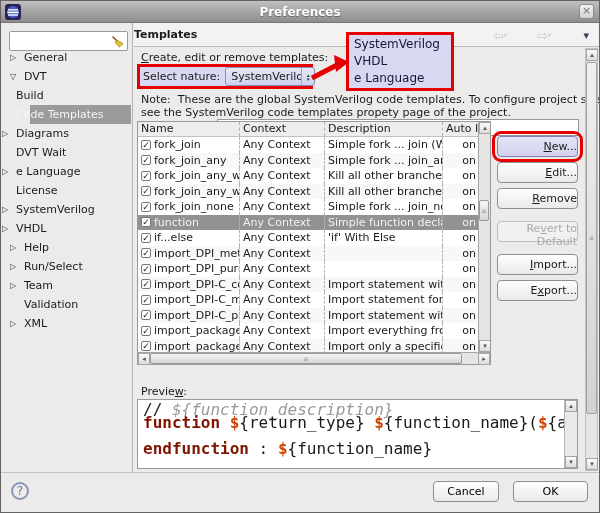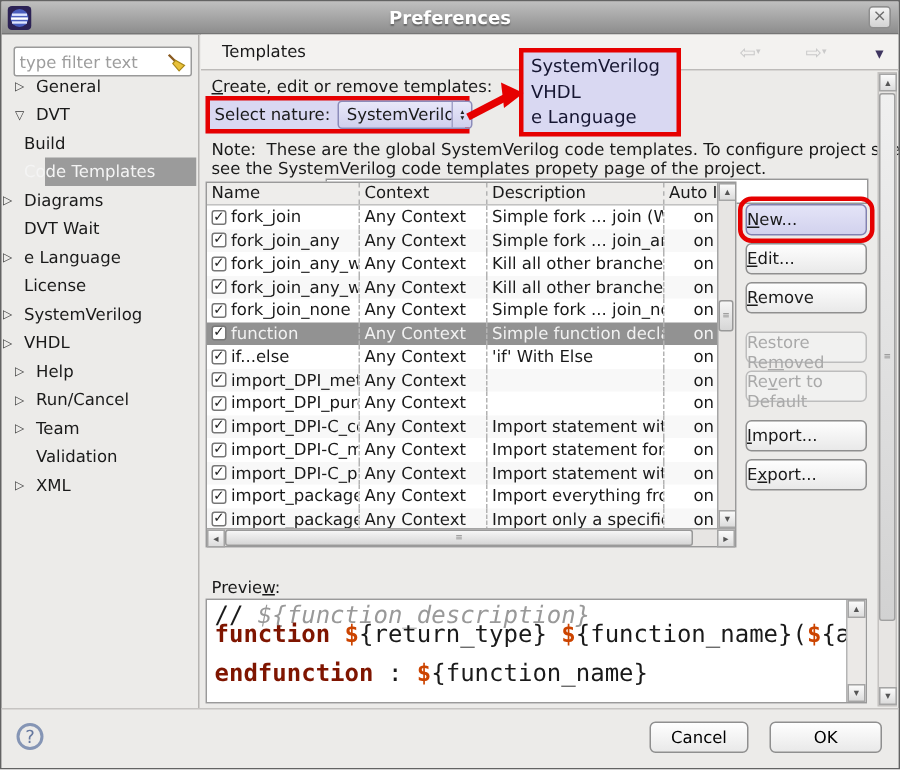--- a/index.html
+++ b/index.html
@@ -35,21 +35,21 @@
   .tree{position:absolute; left:1px; top:47px; width:129px; height:300px; overflow:hidden}
   .tree-item{height:19px; display:flex; align-items:center; cursor:default; white-space:nowrap}
   .tree-item.lvl0{padding-left:8px}
   .tree-item.lvl1{}
   .tree-item .tw{width:14px; font-size:8px; color:#3a3a3a; flex:0 0 14px}
   .tree-item.sel{background:linear-gradient(to right,transparent 28px,#9b9b9b 28px); color:#f4f4f4}
 
   
   .hdr{position:absolute; left:133px; top:22px; right:0; height:24px; background:#f3f2f0;
        border-bottom:1px solid #bdbbb9}
-  .hdr .hdr-title{position:absolute; left:14px; top:5px; font-weight:normal}
+  .hdr .hdr-title{position:absolute; left:0; top:5px; font-weight:bold}
   .nav{position:absolute; top:5px; color:#c9c9c9; font-size:13px}
   .nav .caret{font-size:6px; vertical-align:3px}
   .nav-back{right:92px} .nav-fwd{right:48px}
   .view-menu{position:absolute; right:10px; top:6px; color:#3f3660; font-size:11px}
 
   
   .lbl{position:absolute; white-space:pre}
   .create-label{left:140px; top:50px}
   .note1{left:140px; top:92px; width:436px}
   .note2{left:140px; top:105px; width:436px}
@@ -106,21 +106,21 @@
                     font-size:6px; line-height:19px; text-align:center; color:#8a8a8a}
   .t-hscroll{height:12px; flex:0 0 12px; border-top:1px solid #a5a5a5; background:#e7e5e3; display:flex}
   .t-hscroll .hthumb{width:312px; background:linear-gradient(#f6f6f6,#d6d6d6); border:1px solid #999;
                      border-radius:2px; font-size:6px; line-height:10px; text-align:center; color:#8a8a8a}
   .t-hscroll .htrack{flex:1}
 
   
   .action-col{position:absolute; left:496px; top:135px; width:81px; display:flex; flex-direction:column; gap:5px}
   .side-btn{height:21px; flex:0 0 21px; border:1px solid #8f8f8f; border-radius:4px;
             background:linear-gradient(#fefefe,#e9e9e9); font:11px "DejaVu Sans",sans-serif;
-            text-align:left; color:#1a1a1a; cursor:default}
+            text-align:right; color:#1a1a1a; cursor:default}
   .side-btn.focused{background:linear-gradient(#e4e4f7,#d2d2ee); border-color:#8181b2}
   .side-btn.annotated{outline:3px solid var(--annotation-red); outline-offset:2px}
   .side-btn.disabled{color:#a9a9a9; border-color:#bdbdbd; background:#f1f1f0}
   .action-col .spacer{height:2px; flex:0 0 2px}
 
   
   .preview-box{position:absolute; left:136px; top:398px; width:441px; height:70px; background:#fff;
                border:1px solid #9a9a9a; display:flex}
   .preview-code{flex:1; padding:3px 5px; font-family:"DejaVu Sans Mono","Liberation Mono",monospace;
                 font-size:16px; line-height:13px; overflow:hidden; white-space:pre}
@@ -161,21 +161,20 @@
       <circle cx="8" cy="8" r="6" fill="#4a5dbd"></circle>
       <rect x="3" y="5" width="10" height="1.6" fill="#dfe6ff"></rect>
       <rect x="2.4" y="7.6" width="11.2" height="1.6" fill="#ffffff"></rect>
       <rect x="3" y="10.2" width="10" height="1.6" fill="#dfe6ff"></rect>
     </svg>
     <div class="title">Preferences</div>
     <div class="close-btn">×</div>
   </div>
 
   <div class="filter-box">
-    <input placeholder="type filter text" style="">
     <svg class="broom" width="13" height="13" viewBox="0 0 13 13">
       <line x1="1.5" y1="1.5" x2="7" y2="7" stroke="#8a5a20" stroke-width="1.6"></line>
       <polygon points="6,5.2 12,8.6 8.4,12.2 4.2,7.4" fill="#e8c13a" stroke="#a98818" stroke-width="0.8"></polygon>
     </svg>
   </div>
   <div class="tree">
       <div class="tree-item lvl0">
         <span class="tw">▷</span>
         <span>General</span>
       </div>
@@ -214,21 +213,21 @@
       <div class="tree-item lvl1">
         <span class="tw">▷</span>
         <span>VHDL</span>
       </div>
       <div class="tree-item lvl0">
         <span class="tw">▷</span>
         <span>Help</span>
       </div>
       <div class="tree-item lvl0">
         <span class="tw">▷</span>
-        <span>Run/Cancel</span>
+        <span>Run/Select</span>
       </div>
       <div class="tree-item lvl0">
         <span class="tw">▷</span>
         <span>Team</span>
       </div>
       <div class="tree-item lvl0">
         <span class="tw"></span>
         <span>Validation</span>
       </div>
       <div class="tree-item lvl0">
@@ -425,21 +424,20 @@
       <div class="htrack"></div>
       <div class="sb-btn">▸</div>
     </div>
   </div>
 
   <div class="action-col">
       <button class="side-btn focused annotated"><u>N</u>ew...</button>
       <button class="side-btn"><u>E</u>dit...</button>
       <button class="side-btn"><u>R</u>emove</button>
       <div class="spacer"></div>
-      <button class="side-btn disabled">Restore Re<u>m</u>oved</button>
       <button class="side-btn disabled">Re<u>v</u>ert to Default</button>
       <div class="spacer"></div>
       <button class="side-btn"><u>I</u>mport...</button>
       <button class="side-btn">E<u>x</u>port...</button>
     </div>
 
   <div class="lbl preview-label">Previe<u>w</u>:</div>
   <div class="preview-box">
     <div class="preview-code"><div class="cl"><span class="pl">// </span><span class="cmt">${function_description}</span></div><div class="cl"><span class="kw">function</span><span class="pl"> </span><span class="dol">$</span><span class="pl">{return_type} </span><span class="dol">$</span><span class="pl">{function_name}(</span><span class="dol">$</span><span class="pl">{arguments});</span></div><div class="cl"> </div><div class="cl"><span class="kw">endfunction</span><span class="pl"> : </span><span class="dol">$</span><span class="pl">{function_name}</span></div></div>
     <div class="p-vscroll">

